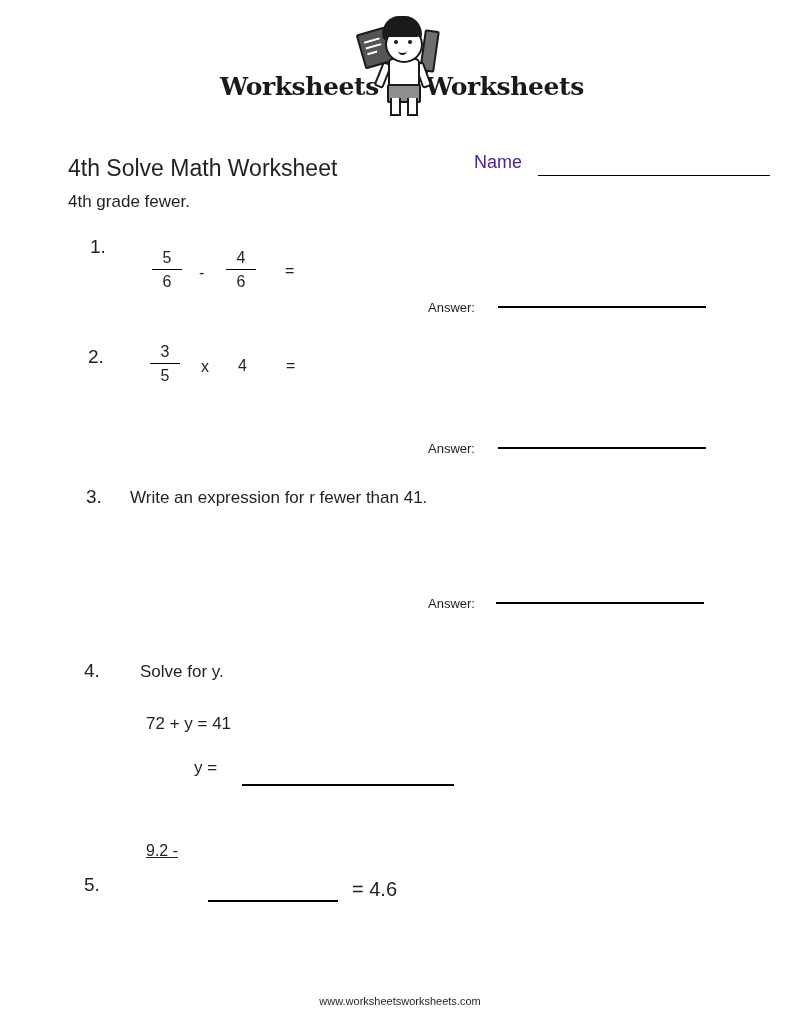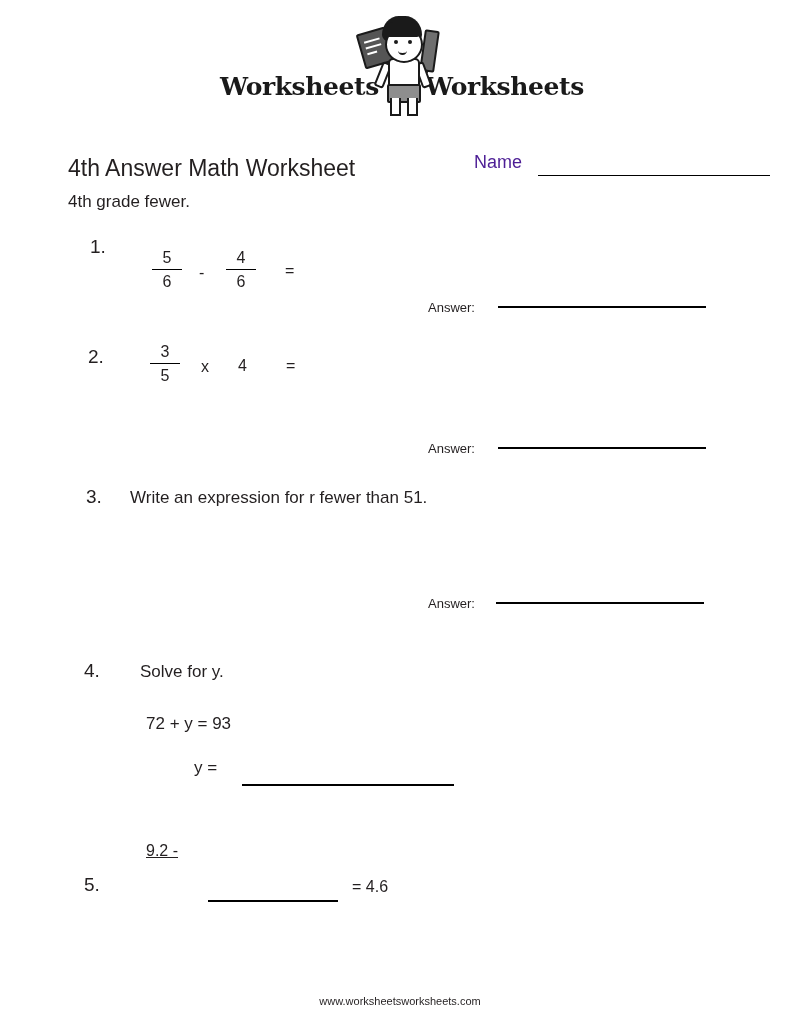--- a/index.html
+++ b/index.html
@@ -271,21 +271,21 @@
       <div class="hair"></div>
       <div class="face"></div>
       <div class="fringe"></div>
       <div class="eye l"></div>
       <div class="eye r"></div>
       <div class="mouth"></div>
     </div>
   </div>
 </div>
 
-<div class="title">4th Answer Math Worksheet</div>
+<div class="title">4th Solve Math Worksheet</div>
 <div class="subtitle">4th grade fewer.</div>
 <div class="name-label">Name</div>
 <div class="name-line"></div>
 
 <div class="qnum" style="left:90px; top:236px;">1.</div>
 <div class="frac" style="left:150px; top:248px;">
   <span class="num">5</span>
   <span class="bar"></span>
   <span class="den">6</span>
 </div>
@@ -305,28 +305,28 @@
   <span class="bar"></span>
   <span class="den">5</span>
 </div>
 <div class="op" style="left:201px; top:358px;">x</div>
 <div class="op" style="left:238px; top:357px;">4</div>
 <div class="op" style="left:286px; top:357px;">=</div>
 <div class="answer-label" style="left:428px; top:441px;">Answer:</div>
 <div class="answer-line" style="left:498px; top:447px; width:208px;"></div>
 
 <div class="qnum" style="left:86px; top:486px;">3.</div>
-<div class="qtext" style="left:130px; top:488px;">Write an expression for r fewer than 51.</div>
+<div class="qtext" style="left:130px; top:488px;">Write an expression for r fewer than 41.</div>
 <div class="answer-label" style="left:428px; top:596px;">Answer:</div>
 <div class="answer-line" style="left:496px; top:602px; width:208px;"></div>
 
 <div class="qnum" style="left:84px; top:660px;">4.</div>
 <div class="qtext" style="left:140px; top:662px;">Solve for y.</div>
-<div class="qtext" style="left:146px; top:714px;">72 + y = 93</div>
+<div class="qtext" style="left:146px; top:714px;">72 + y = 41</div>
 <div class="qtext" style="left:194px; top:758px;">y =</div>
 <div class="blank-line" style="left:242px; top:784px; width:212px;"></div>
 
 <div class="qnum" style="left:84px; top:874px;">5.</div>
 <div class="qtext" style="left:146px; top:842px; font-size:16px;text-decoration:underline;">9.2  -</div>
 <div class="blank-line" style="left:208px; top:900px; width:130px;"></div>
-<div class="qtext" style="left:352px; top:878px; font-size:16px;">= 4.6</div>
+<div class="qtext" style="left:352px; top:878px; font-size:20px;">= 4.6</div>
 
 <div class="footer">www.worksheetsworksheets.com</div>
 
 </body></html>

